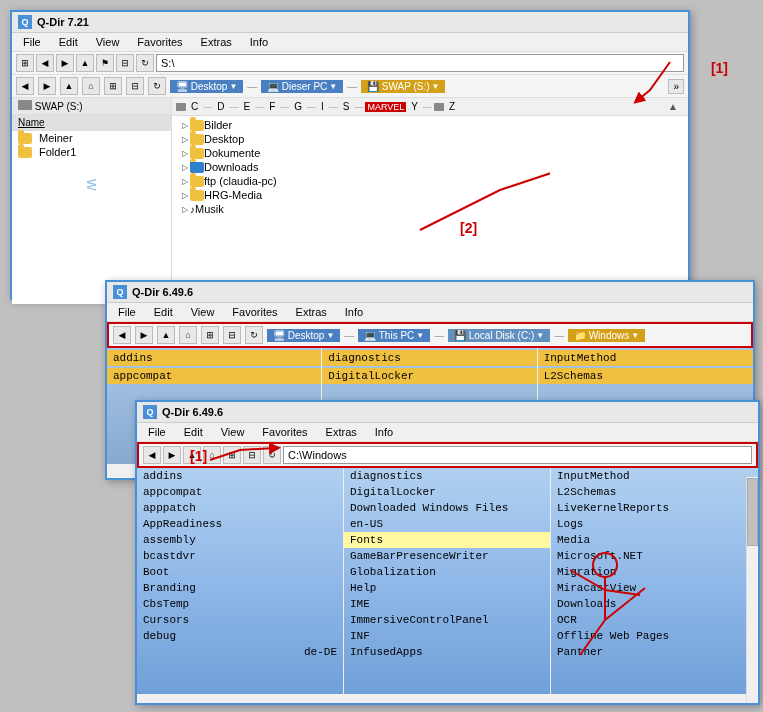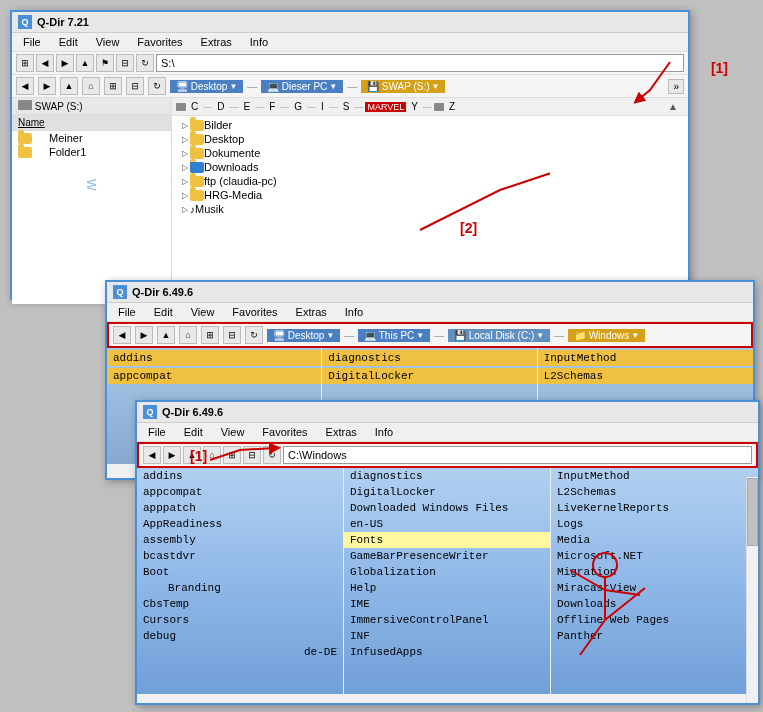--- a/index.html
+++ b/index.html
@@ -163,21 +163,21 @@
       padding: 2px 6px;
       font-size: 10px;
       border-bottom: 1px solid #ddd;
     }
 
     .tree-item {
       padding: 1px 6px;
       cursor: pointer;
       display: flex;
       align-items: center;
-      gap: 17px;
+      gap: 7px;
       font-size: 11px;
     }
 
     .folder-icon {
       width: 14px;
       height: 11px;
       background: #f0c040;
       border-radius: 0 2px 2px 2px;
       display: inline-block;
       position: relative;
@@ -533,21 +533,21 @@
 
   <div style="display:grid; grid-template-columns:1fr 1fr 1fr; height:calc(100% - 75px); background: linear-gradient(180deg, #b0d0f0 0%, #90b8e8 50%, #70a0d8 100%); overflow:hidden;">
     <div class="file-col" style="overflow-y:auto;">
       <div class="file-item" style="color:#000; font-weight:500;">addins</div>
       <div class="file-item" style="color:#000;">appcompat</div>
       <div class="file-item" style="color:#000;">apppatch</div>
       <div class="file-item" style="color:#000;">AppReadiness</div>
       <div class="file-item" style="color:#000;">assembly</div>
       <div class="file-item" style="color:#000;">bcastdvr</div>
       <div class="file-item" style="color:#000;">Boot</div>
-      <div class="file-item" style="color:#000;margin-left:25px;">Branding</div>
+      <div class="file-item" style="color:#000;">Branding</div>
       <div class="file-item" style="color:#000;">CbsTemp</div>
       <div class="file-item" style="color:#000;">Cursors</div>
       <div class="file-item" style="color:#000;">debug</div>
       <div class="file-item" style="color:#000;text-align:right;">de-DE</div>
     </div>
     <div class="file-col" style="overflow-y:auto;">
       <div class="file-item" style="color:#000;">diagnostics</div>
       <div class="file-item" style="color:#000;">DigitalLocker</div>
       <div class="file-item" style="color:#000;">Downloaded Windows Files</div>
       <div class="file-item" style="color:#000;">en-US</div>
@@ -563,20 +563,21 @@
     <div class="file-col" style="overflow-y:auto;">
       <div class="file-item" style="color:#000;">InputMethod</div>
       <div class="file-item" style="color:#000;">L2Schemas</div>
       <div class="file-item" style="color:#000; overflow:hidden; text-overflow:ellipsis; white-space:nowrap;">LiveKernelReports</div>
       <div class="file-item" style="color:#000;">Logs</div>
       <div class="file-item" style="color:#000;">Media</div>
       <div class="file-item" style="color:#000;">Microsoft.NET</div>
       <div class="file-item" style="color:#000;">Migration</div>
       <div class="file-item" style="color:#000; overflow:hidden; text-overflow:ellipsis; white-space:nowrap;">MiracastView</div>
       <div class="file-item" style="color:#000;">Downloads</div>
+      <div class="file-item" style="color:#000;">OCR</div>
       <div class="file-item" style="color:#000; overflow:hidden; text-overflow:ellipsis; white-space:nowrap;">Offline Web Pages</div>
       <div class="file-item" style="color:#000;">Panther</div>
     </div>
   </div>
 
   <div style="position:absolute; right:0; top:75px; width:12px; height:calc(100% - 75px); background:#f0f0f0; border-left:1px solid #ddd;">
     <div style="width:100%; height:30%; background:#c0c0c0; border:1px solid #aaa; margin-top:10%;"></div>
   </div>
 </div>
 

